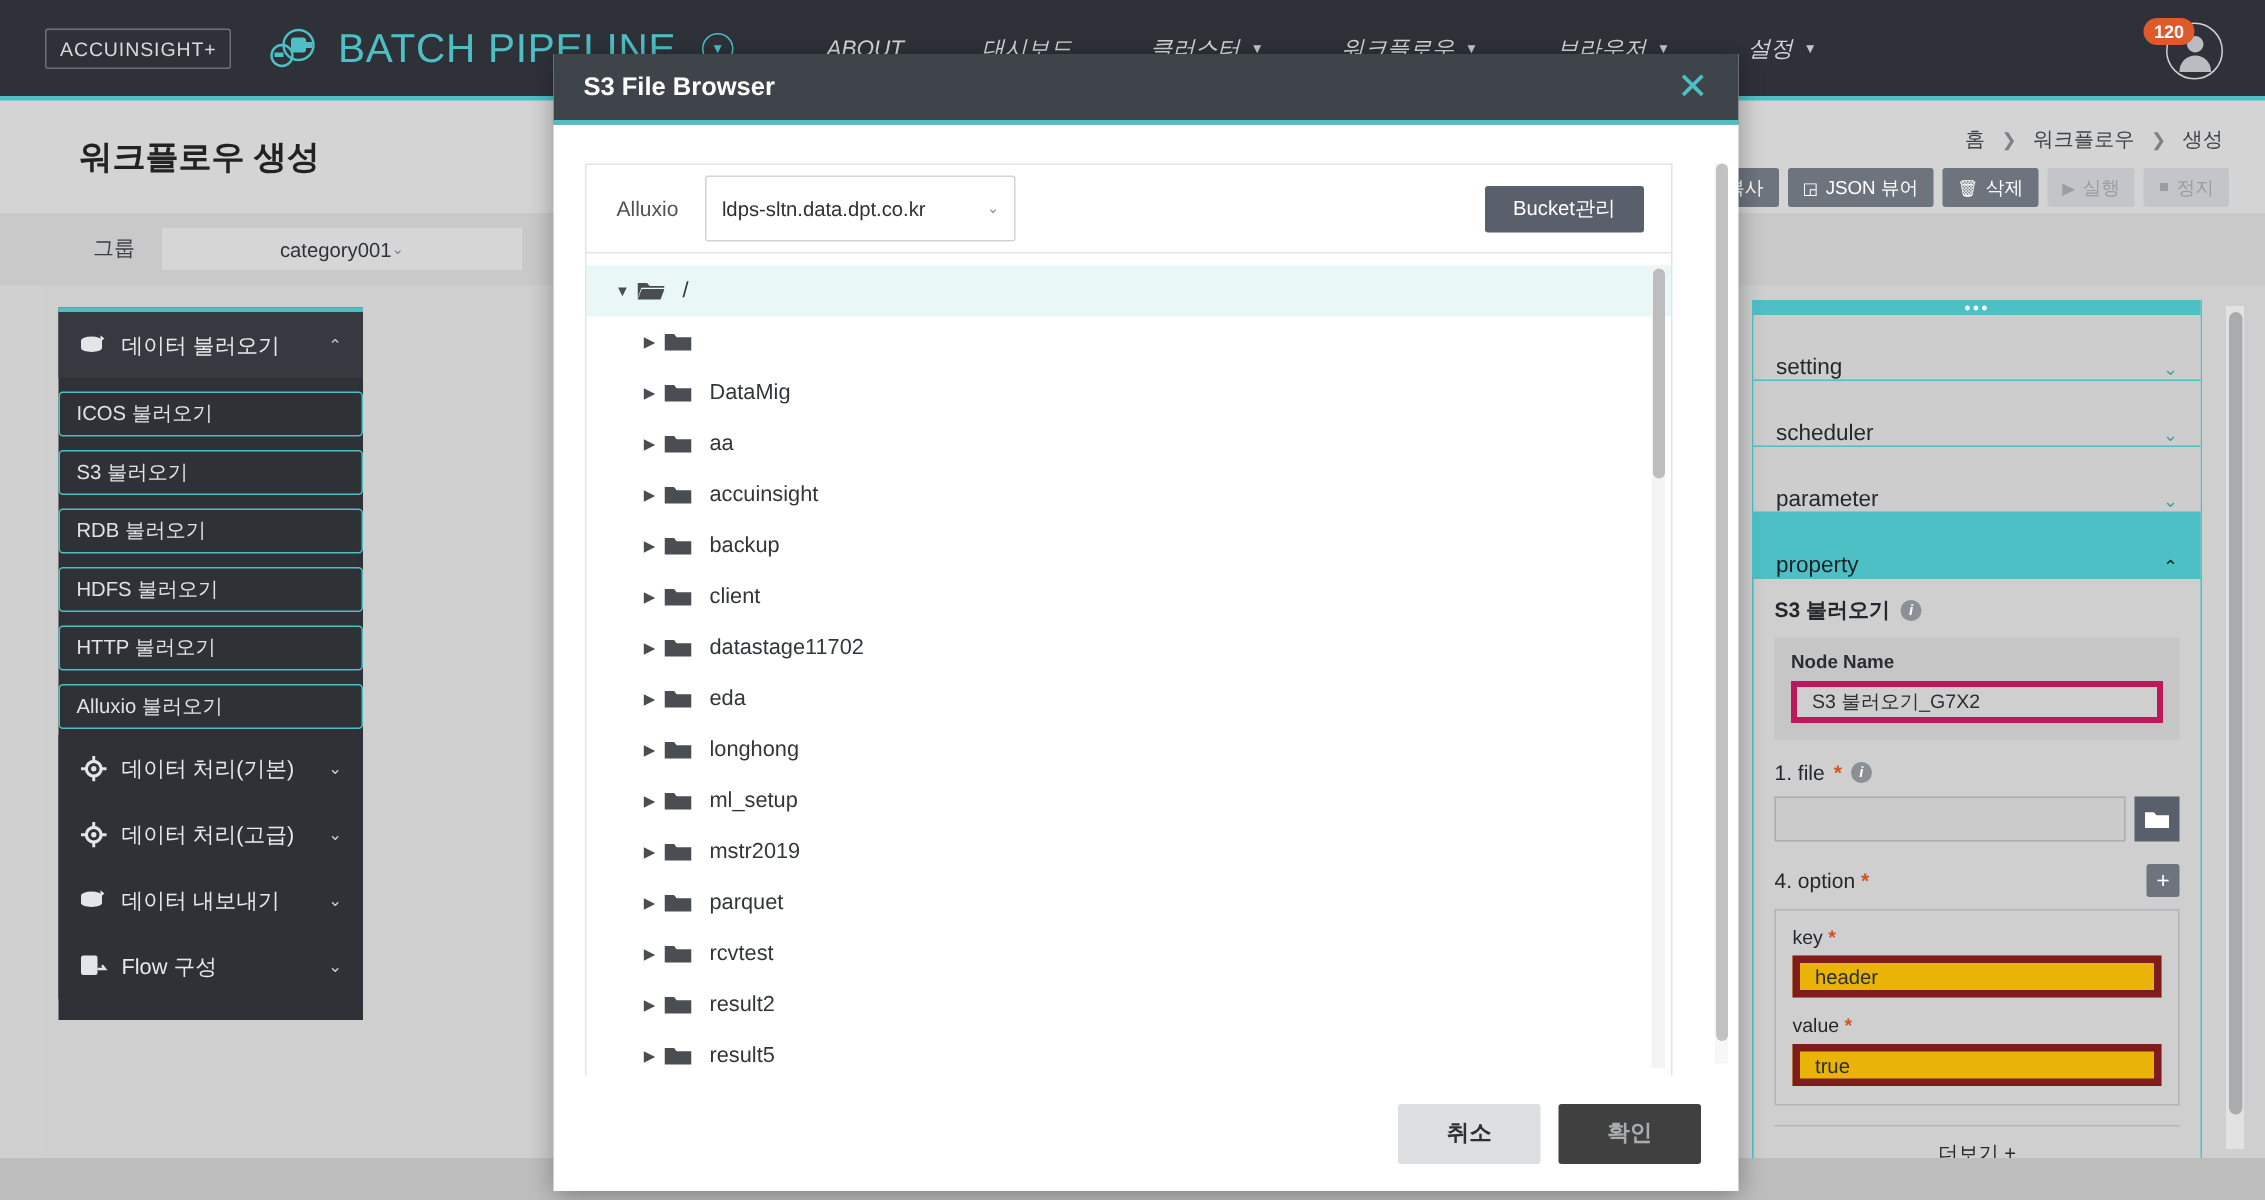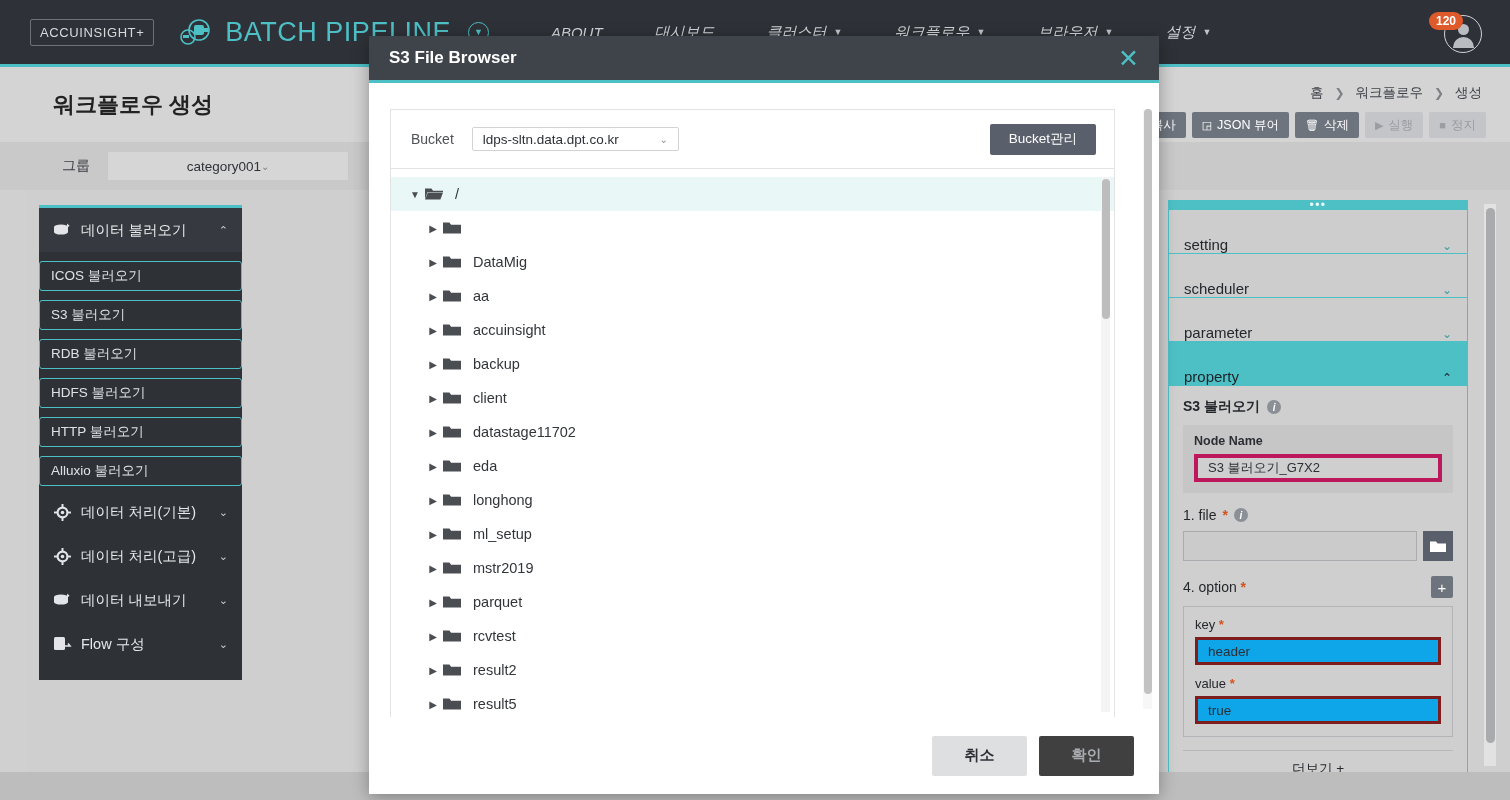--- a/index.html
+++ b/index.html
@@ -161,21 +161,21 @@
     width: 30px; height: 30px; background: #5a606b; display: flex; align-items: center;
     justify-content: center; cursor: pointer;
   }
   .plus-btn {
     width: 22px; height: 22px; background: #6e747e; color: #fff; display: inline-flex;
     align-items: center; justify-content: center; font-size: 15px; border-radius: 2px; cursor: pointer;
   }
   .opt-box { border: 1px solid #b2b4b7; padding: 10px 11px 12px; }
   .opt-lbl { font-size: 13px; color: #24282c; margin-bottom: 5px; }
   .opt-in {
-    height: 28px; background: #0ea5e9; border: 3px solid #7f1d1d; display: flex;
+    height: 28px; background: #eab308; border: 5px solid #7f1d1d; display: flex;
     align-items: center; padding: 0 10px; font-size: 13.5px; color: #2b2f34; margin-bottom: 11px;
   }
   .opt-in:last-child { margin-bottom: 0; }
   .more-row {
     border-top: 1px solid #b6b8bb; margin-top: 13px; padding: 9px 0 0; text-align: center;
     font-size: 13.5px; color: #24282c; cursor: pointer;
   }
   .rs-track {
     position: absolute; right: 14px; top: 14px; width: 12px; bottom: 34px; background: #e2e2e2;
   }
@@ -197,21 +197,21 @@
   }
   .modal-title { color: #fff; font-size: 17px; font-weight: bold; }
   .modal-x { color: #4dc0c6; font-size: 25px; line-height: 1; cursor: pointer; font-weight: 300; }
   .modal-body { position: relative; flex: 1; padding: 26px 22px 0 21px; overflow: hidden; }
   .bucket-bar {
     border: 1px solid #e3e3e3; border-bottom: none; height: 59px; display: flex;
     align-items: center; padding: 0 18px 0 20px; margin-right: 22px;
   }
   .bucket-label { font-size: 14px; color: #4e5257; margin-right: 18px; }
   .bucket-select {
-    width: 207px; height: 24px; border: 1px solid #d3d3d3; border-radius: 2px; background: #fff;
+    width: 207px; height: 44px; border: 1px solid #d3d3d3; border-radius: 2px; background: #fff;
     display: flex; align-items: center; justify-content: space-between; padding: 0 10px;
     font-size: 13.5px; color: #2d3136; cursor: pointer;
   }
   .bucket-select .car { color: #8b8f94; font-size: 10px; }
   .bucket-manage {
     margin-left: auto; background: #5a606b; color: #fff; border: none; border-radius: 2px;
     height: 31px; padding: 0 19px; font-size: 13.5px; cursor: pointer;
   }
   .tree-wrap {
     position: relative; margin-right: 22px; height: 553px; border: 1px solid #e3e3e3;
@@ -494,21 +494,21 @@
     <div class="canvas-bottom"></div>
   </div>
 
   <div class="modal">
     <div class="modal-head">
       <span class="modal-title">S3 File Browser</span>
       <span class="modal-x">✕</span>
     </div>
     <div class="modal-body">
       <div class="bucket-bar">
-        <span class="bucket-label">Bucket</span>
+        <span class="bucket-label">Alluxio</span>
         <div class="bucket-select">
           <span>ldps-sltn.data.dpt.co.kr</span>
           <span class="car">⌄</span>
         </div>
         <button class="bucket-manage">Bucket관리</button>
       </div>
       <div class="tree-wrap">
         <div class="tree-scroll">
 
           <div class="tree-row root">

